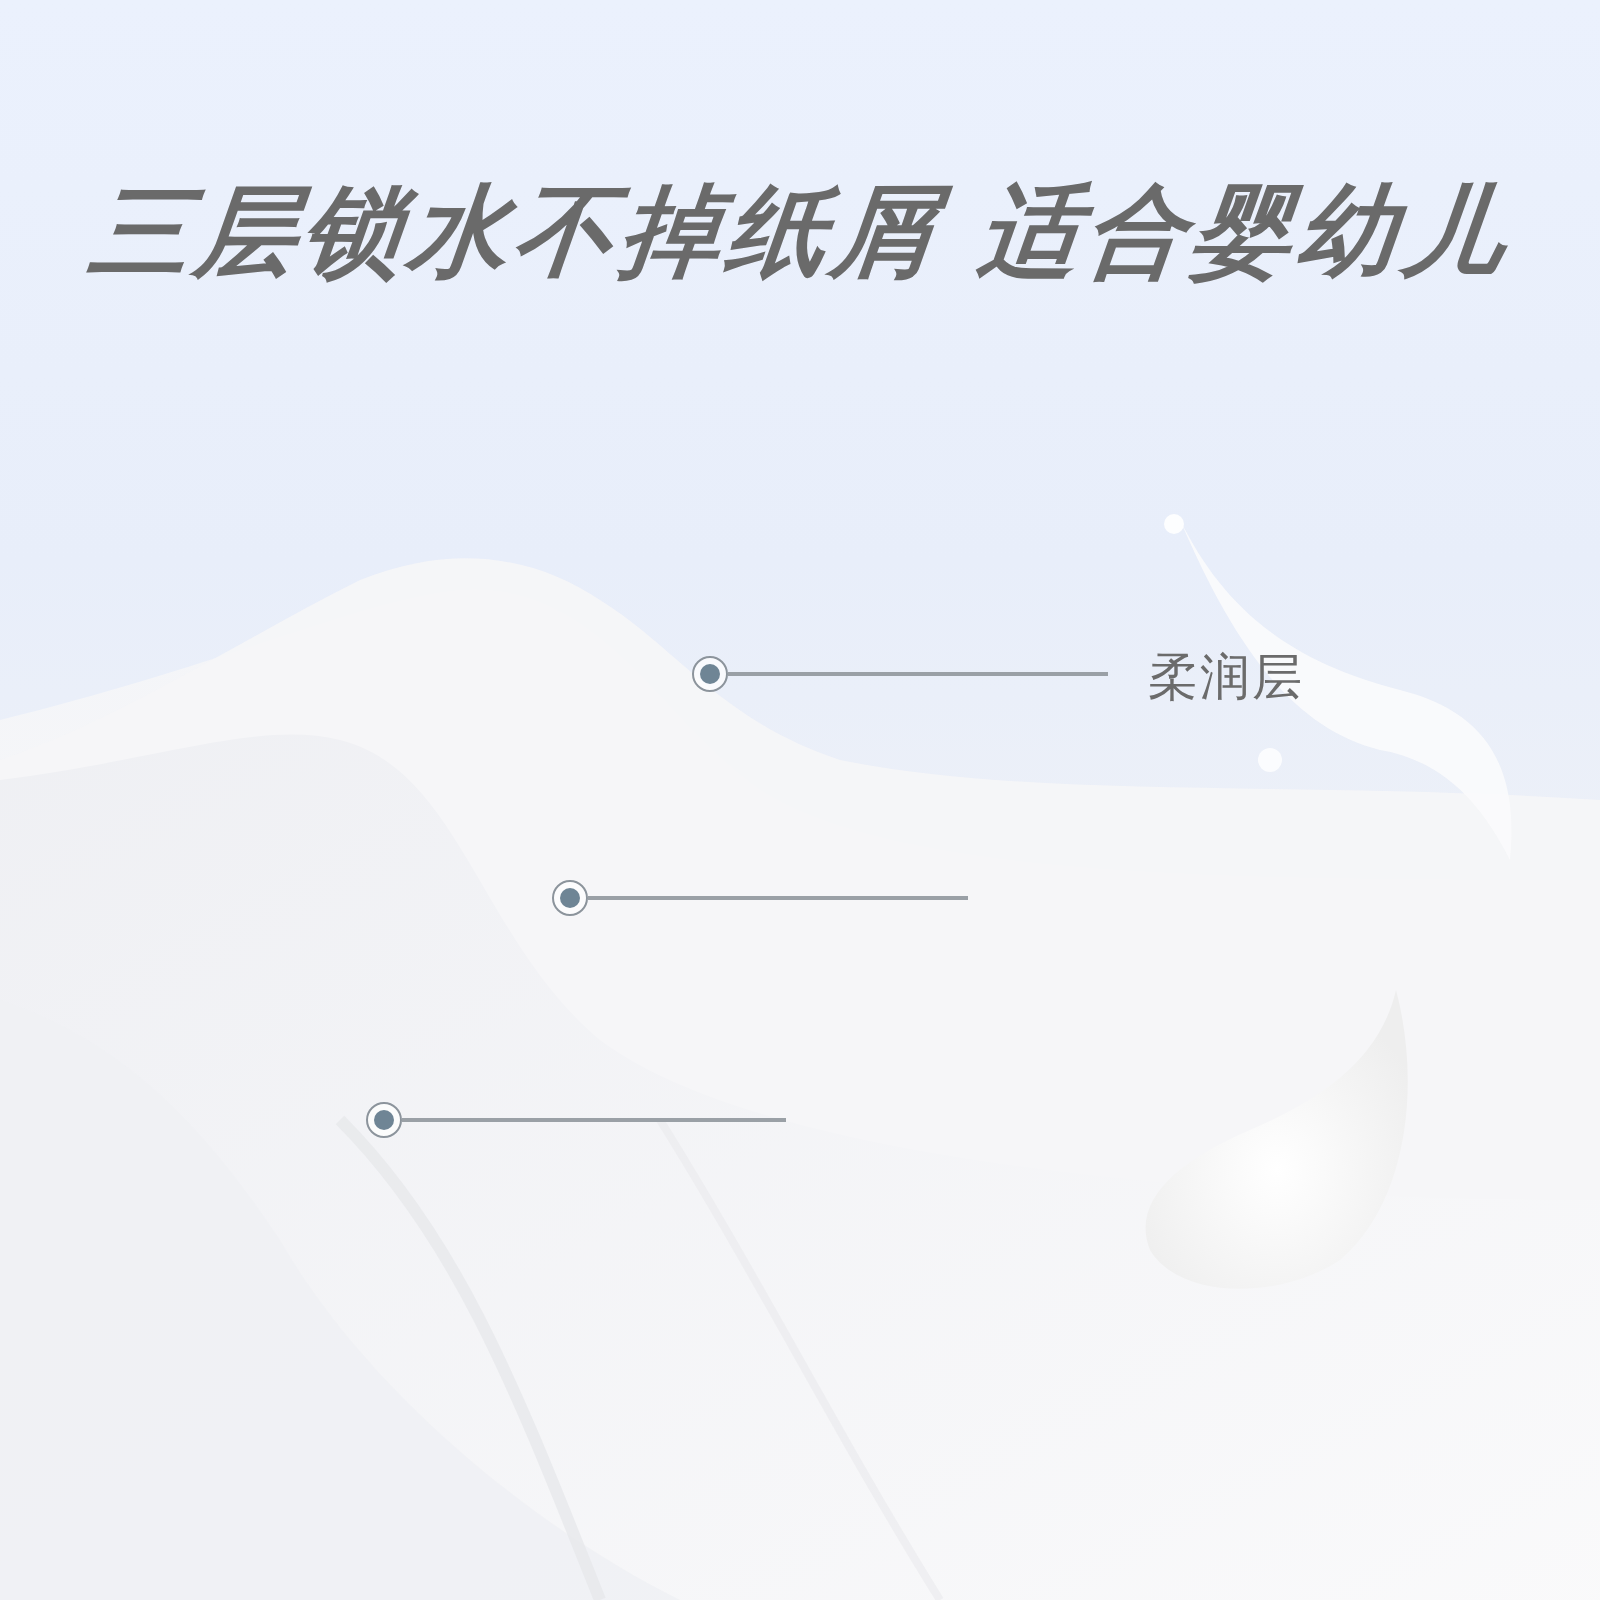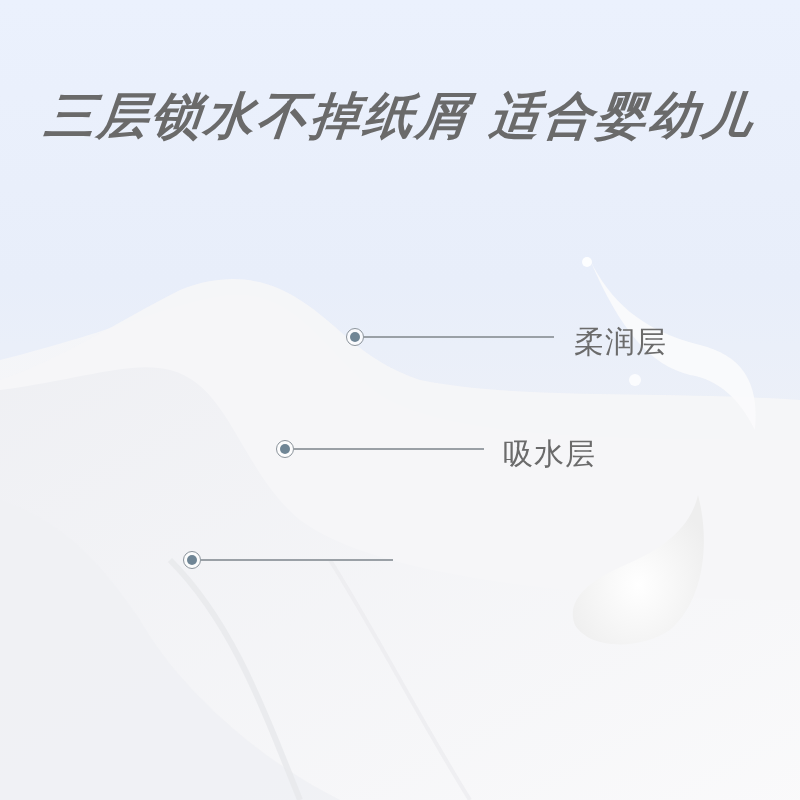--- a/index.html
+++ b/index.html
@@ -10,21 +10,21 @@
     }
     .canvas { position: absolute; inset: 0; overflow: hidden;
       background: linear-gradient(180deg, #ebf1fd 0%, #e8eefa 35%, #eef1f7 60%, #f3f3f5 100%); }
     .headline {
       position: absolute; left: 0; top: 83px; width: 800px; text-align: center;
       font-size: 50px; font-weight: bold; color: #6a6a6a; letter-spacing: 3px;
       font-style: italic; transform: skewX(-6deg);
     }
     .tissue { position: absolute; inset: 0; }
     .layer-label {
-      position: absolute; font-size: 30px; color: #6b6b6b; letter-spacing: 1px;
+      position: absolute; font-size: 25px; color: #6b6b6b; letter-spacing: 1px;
       font-family: Liberation Mono, monospace; font-weight: 300;
     }
     .marker { position: absolute; display: flex; align-items: center; }
     .dot {
       width: 18px; height: 18px; border-radius: 50%;
       border: 1.5px solid #8c949c; background: rgba(255,255,255,0.7);
       display: flex; align-items: center; justify-content: center; box-sizing: border-box;
     }
     .dot-inner { width: 10px; height: 10px; border-radius: 50%; background: #6f8595; }
     .line { height: 2px; background: #9aa0a6; }
@@ -76,21 +76,20 @@
     <div class="line" style="width:190px;"></div>
   </div>
   <div class="layer-label" style="left:574px; top:322px;">柔润层</div>
 
   <div class="marker" style="left:276px; top:440px;">
     <div class="dot">
         <div class="dot-inner"></div>
       </div>
     <div class="line" style="width:190px;"></div>
   </div>
-  <div class="layer-label" style="left:503px; top:434px;">吸水层</div>
 
   <div class="marker" style="left:183px; top:551px;">
     <div class="dot">
         <div class="dot-inner"></div>
       </div>
     <div class="line" style="width:192px;"></div>
   </div>
 
 </div>
 

